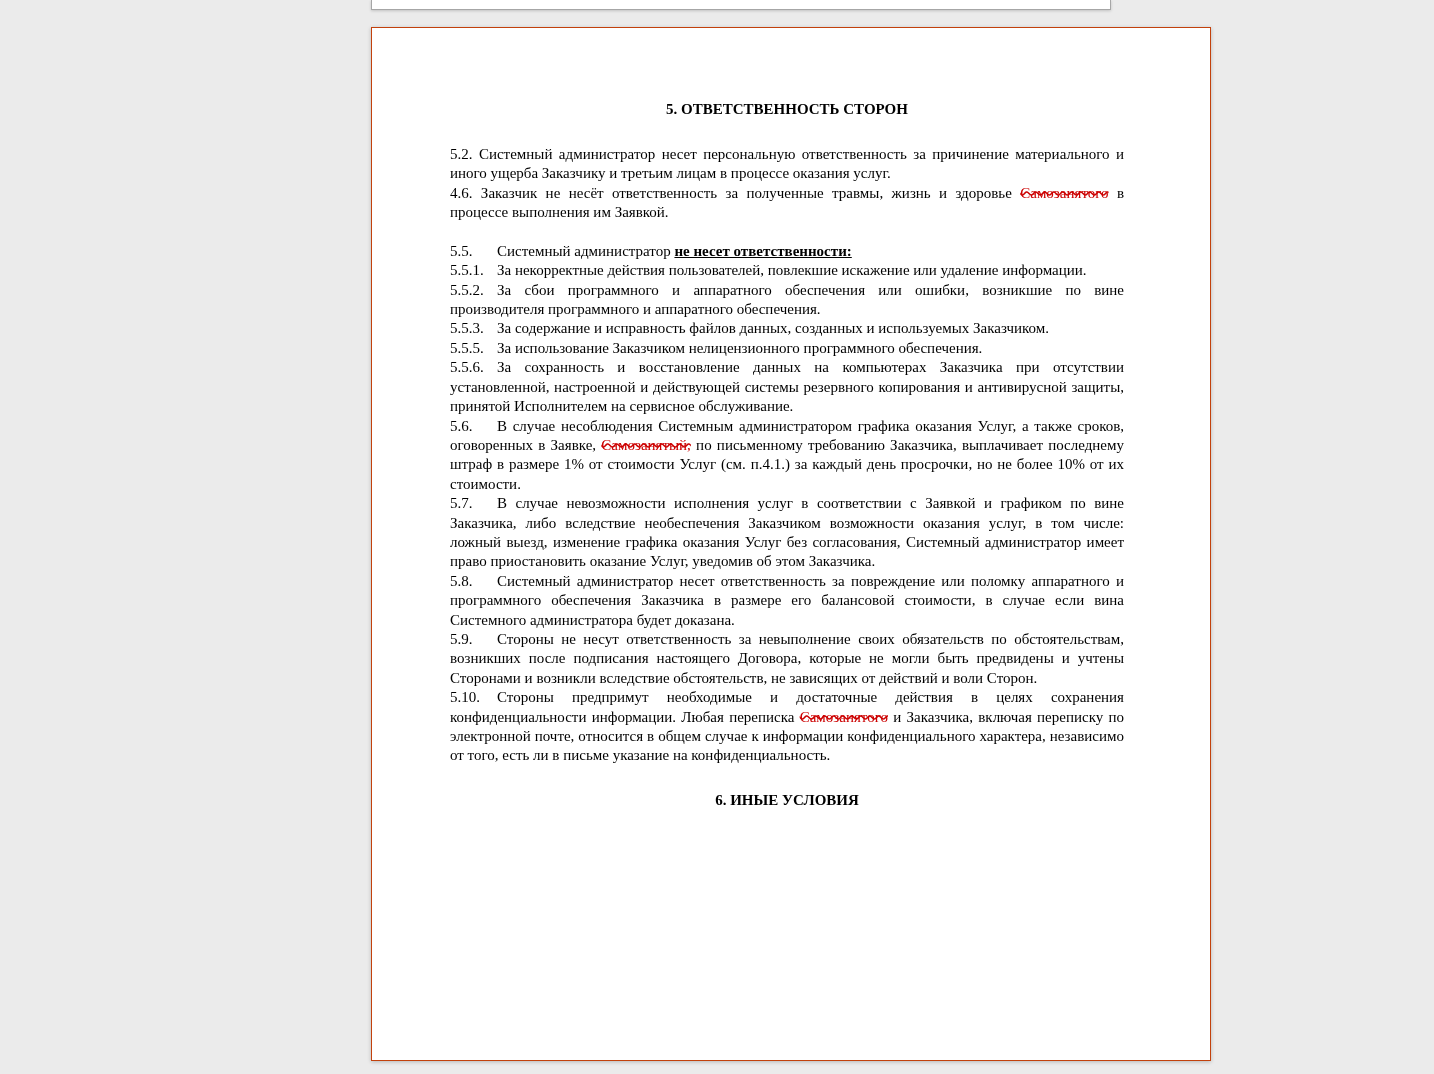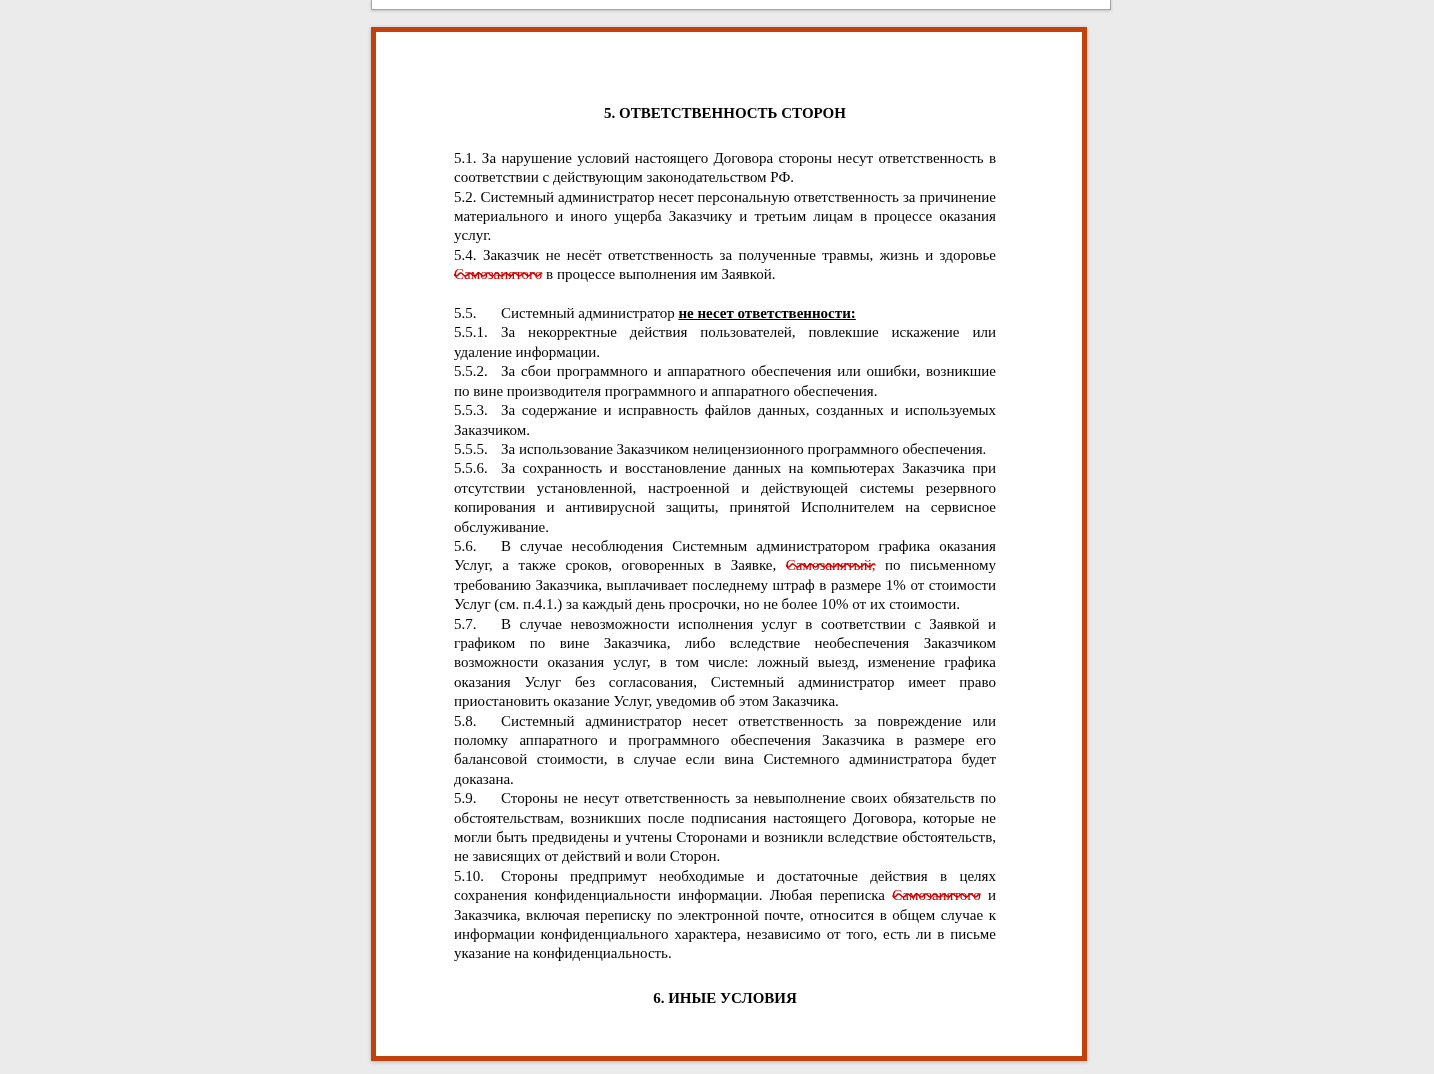--- a/index.html
+++ b/index.html
@@ -26,24 +26,24 @@
     width: 740px;
     height: 10px;
     background: #ffffff;
     border: 1px solid #a6a6a6;
     border-top: none;
     box-shadow: 0 1px 3px rgba(0,0,0,0.18);
   }
   .page {
     box-sizing: border-box;
     margin-top: 17px;
-    width: 716px;
+    width: 840px;
     height: 1034px;
     background: #ffffff;
-    border: 5px solid #c2410c;
+    border: 1px solid #c2410c;
     box-shadow: 0 1px 4px rgba(0,0,0,0.22);
     padding: 66px 86px 16px 78px;
   }
   .doc-content {
     font-size: 15px;
     line-height: 19.4px;
   }
   .heading {
     font-weight: bold;
     text-align: center;
@@ -70,23 +70,22 @@
 </style>
 </head>
 <body>
 
 <div class="page-col">
   <div class="prev-page-edge"></div>
   <div class="page">
     <div class="doc-content" id="doc-content">
         <div class="heading">5. ОТВЕТСТВЕННОСТЬ СТОРОН</div>
         <p class="para">&nbsp;</p>
-        <p class="para"><span>5.1. За нарушение условий настоящего Договора стороны несут ответственность в соответствии с действующим законодательством РФ.</span></p>
         <p class="para"><span>5.2. Системный администратор несет персональную ответственность за причинение материального и иного ущерба Заказчику и третьим лицам в процессе оказания услуг.</span></p>
-        <p class="para"><span>5.4. Заказчик не несёт ответственность за полученные травмы, жизнь и здоровье </span><span class="del-red">Самозанятого</span><span> в процессе выполнения им Заявкой.</span></p>
+        <p class="para"><span>4.6. Заказчик не несёт ответственность за полученные травмы, жизнь и здоровье </span><span class="del-red">Самозанятого</span><span> в процессе выполнения им Заявкой.</span></p>
         <p class="para">&nbsp;</p>
         <p class="para"><span class="num">5.5.</span><span>Системный администратор </span><span class="bold-underline">не несет ответственности:</span></p>
         <p class="para"><span class="num">5.5.1.</span><span>За некорректные действия пользователей, повлекшие искажение или удаление информации.</span></p>
         <p class="para"><span class="num">5.5.2.</span><span>За сбои программного и аппаратного обеспечения или ошибки, возникшие по вине производителя программного и аппаратного обеспечения.</span></p>
         <p class="para"><span class="num">5.5.3.</span><span>За содержание и исправность файлов данных, созданных и используемых Заказчиком.</span></p>
         <p class="para"><span class="num">5.5.5.</span><span>За использование Заказчиком нелицензионного программного обеспечения.</span></p>
         <p class="para"><span class="num">5.5.6.</span><span>За сохранность и восстановление данных на компьютерах Заказчика при отсутствии установленной, настроенной и действующей системы резервного копирования и антивирусной защиты, принятой Исполнителем на сервисное обслуживание.</span></p>
         <p class="para"><span class="num">5.6.</span><span>В случае несоблюдения Системным администратором графика оказания Услуг, а также сроков, оговоренных в Заявке, </span><span class="del-red">Самозанятый,</span><span> по письменному требованию Заказчика, выплачивает последнему штраф в размере 1% от стоимости Услуг (см. п.4.1.) за каждый день просрочки, но не более 10% от их стоимости.</span></p>
         <p class="para"><span class="num">5.7.</span><span>В случае невозможности исполнения услуг в соответствии с Заявкой и графиком по вине Заказчика, либо вследствие необеспечения Заказчиком возможности оказания услуг, в том числе: ложный выезд, изменение графика оказания Услуг без согласования, Системный администратор имеет право приостановить оказание Услуг, уведомив об этом Заказчика.</span></p>
         <p class="para"><span class="num">5.8.</span><span>Системный администратор несет ответственность за повреждение или поломку аппаратного и программного обеспечения Заказчика в размере его балансовой стоимости, в случае если вина Системного администратора будет доказана.</span></p>

